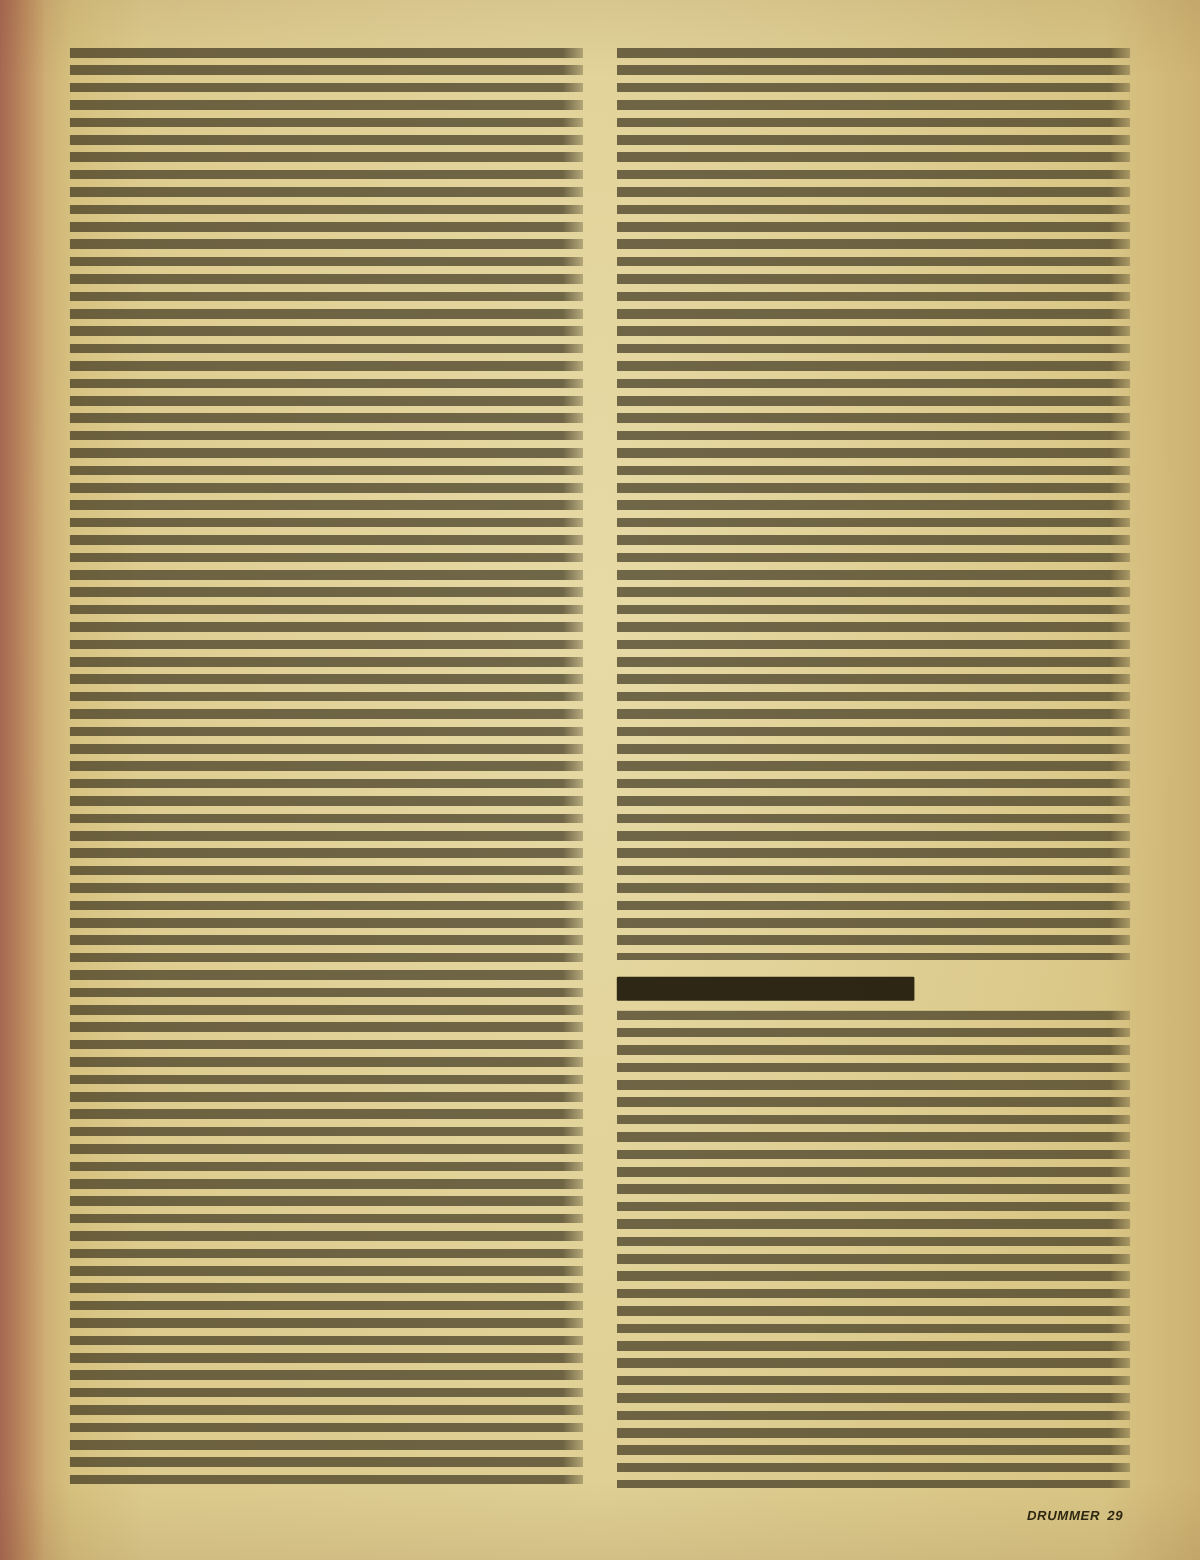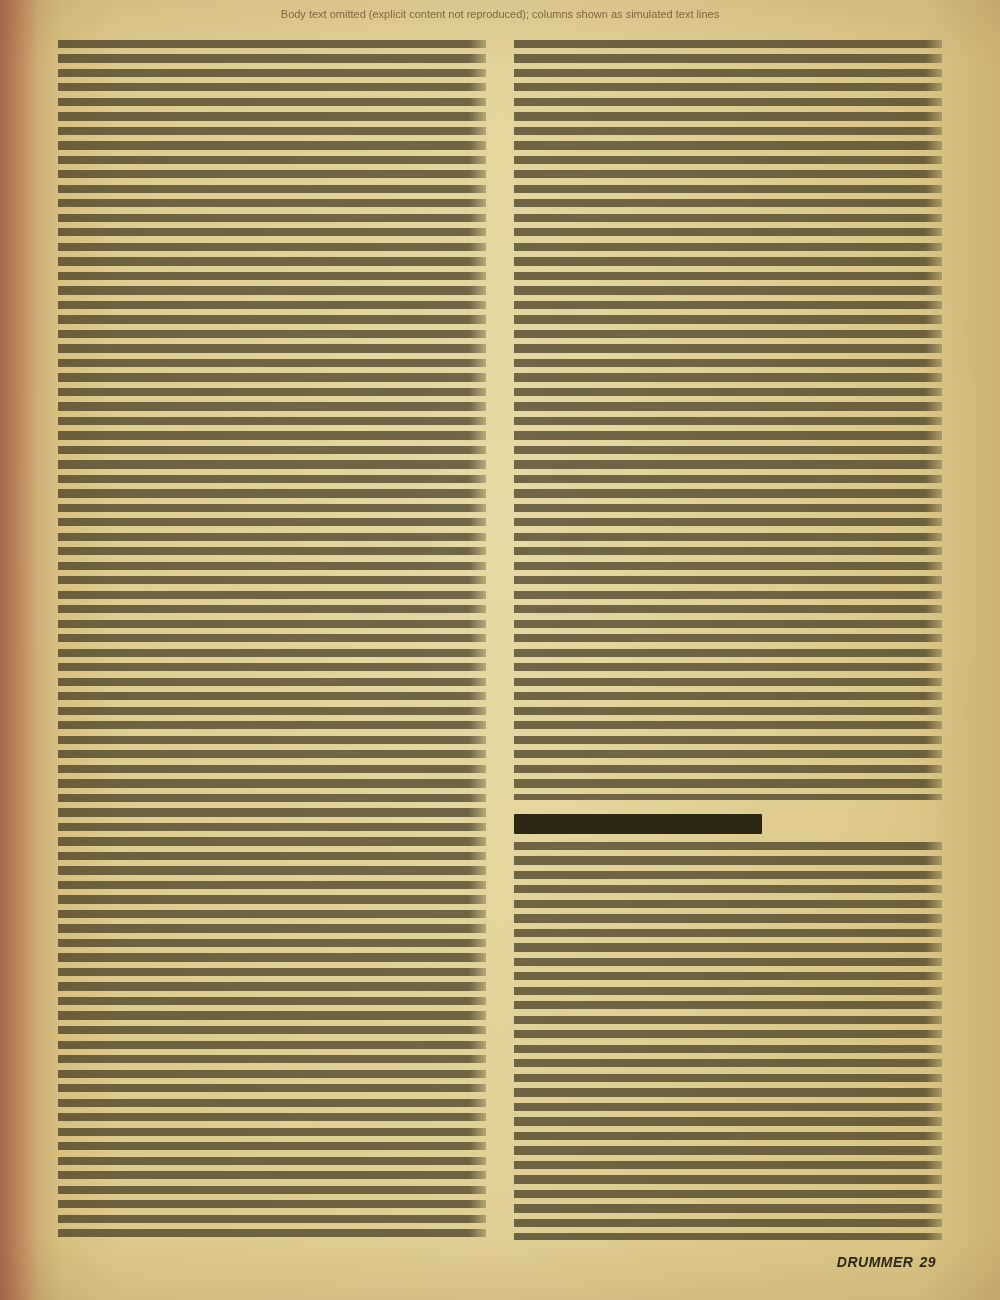--- a/index.html
+++ b/index.html
@@ -41,32 +41,31 @@
     border-radius:1px;
   }
   .omit-note{
     position:absolute;left:58px;right:58px;top:8px;
     font-family:"Liberation Sans", sans-serif;
     font-size:11px;color:#6b5a2e;text-align:center;opacity:.85;
   }
   .footer{
     position:absolute;right:64px;bottom:30px;
     font-family:"Liberation Sans", sans-serif;
-    font-style:italic;font-weight:bold;font-size:14px;color:#2e2712;
+    font-style:italic;font-weight:bold;font-size:11px;color:#2e2712;
     letter-spacing:.5px;
   }
   .footer .pageno{font-style:italic;margin-left:6px;}
 </style>
 </head>
 <body>
 
 <div class="page">
   <div class="spine-shadow"></div>
 
-  <div class="omit-note">Body text omitted (explicit content not reproduced); columns shown as simulated text lines</div>
 
   <div class="columns">
     <div class="col">
       <div class="greek"></div>
     </div>
     <div class="col">
       <div class="greek" style="flex:0 0 760px"></div>
       <div class="heading-slot"></div>
       <div class="greek"></div>
     </div>

